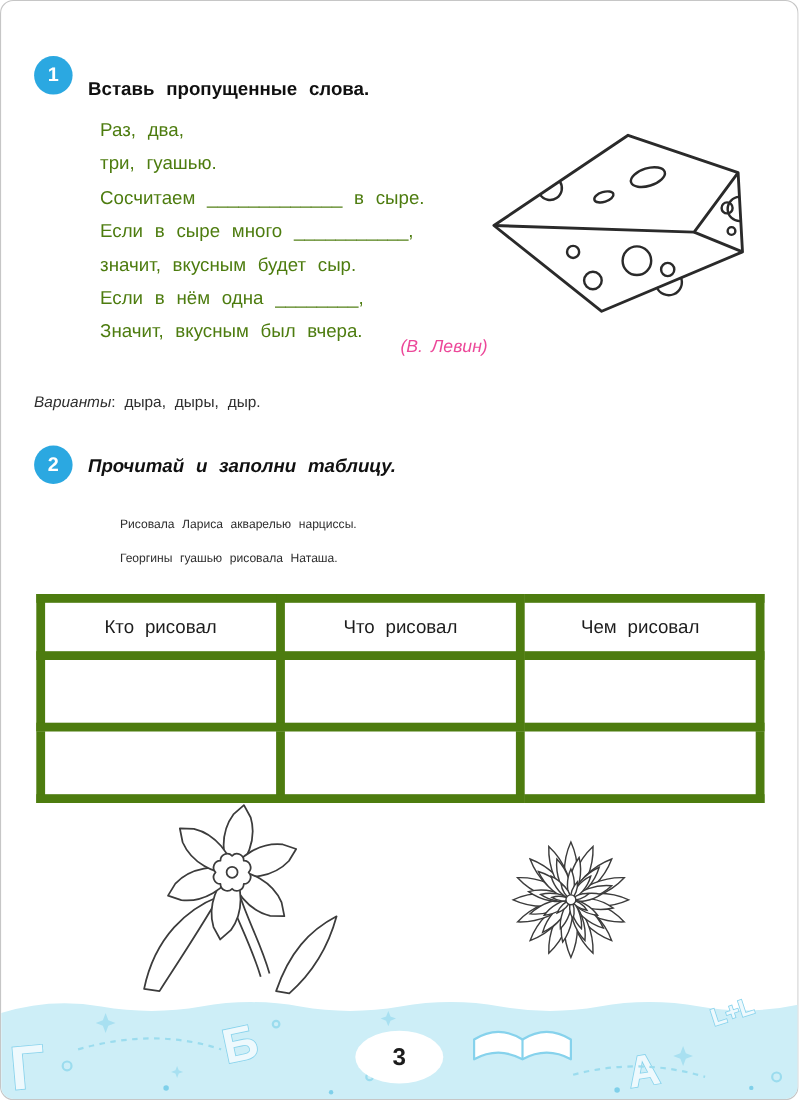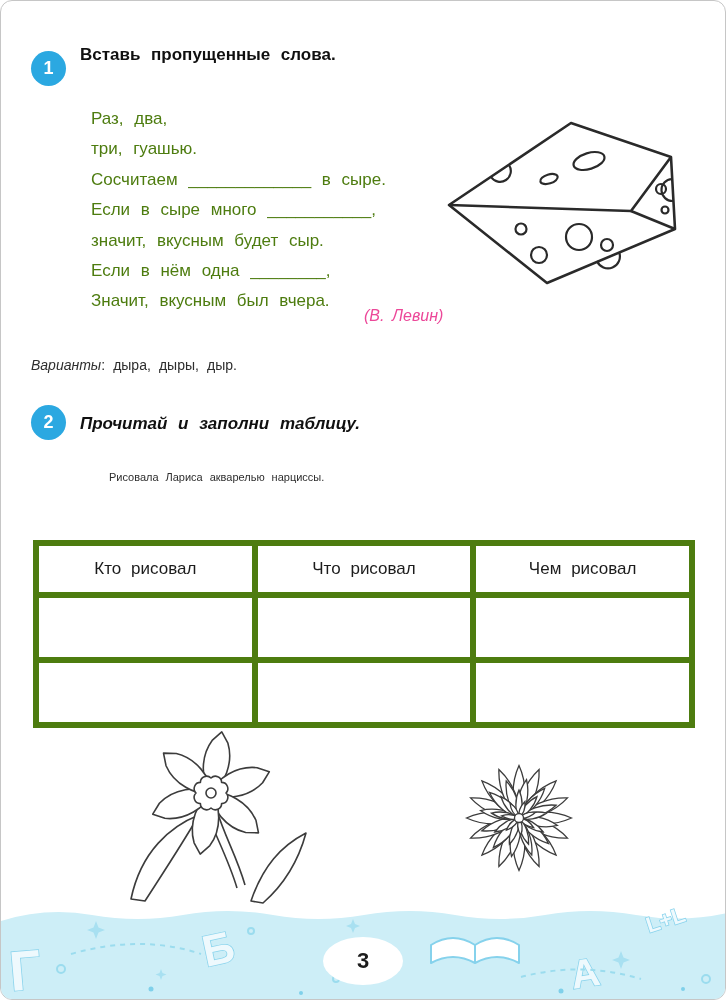--- a/index.html
+++ b/index.html
@@ -34,21 +34,21 @@
   }
   .variants .lbl { font-style:italic; }
   .sentences {
     position:absolute; left:108px; top:461px;
     font-size:11px; line-height:31px; color:#2e2e2e; word-spacing:0.35em;
   }
   .fill-table {
     position:absolute; left:32px; top:539px; width:662px;
     border-collapse:collapse; table-layout:fixed;
   }
-  .fill-table th, .fill-table td { border:6px solid #4d7c0f; }
+  .fill-table th, .fill-table td { border:8px solid #4d7c0f; }
   .fill-table th {
     height:52px; font-size:17px; font-weight:normal; color:#1c1c1c;
     text-align:center; vertical-align:middle; word-spacing:0.3em;
   }
   .fill-table td { height:65px; background:#ffffff; }
   .illu { position:absolute; }
   #cheese { left:438px; top:108px; }
   #narcissus { left:100px; top:730px; }
   #dahlia { left:430px; top:732px; }
   .band { position:absolute; left:0; bottom:0; }
@@ -59,21 +59,21 @@
     display:flex; align-items:center; justify-content:center;
     font-size:22px; font-weight:bold; color:#1c1c1c;
   }
 </style>
 </head>
 <body>
 
 <div class="page">
 
   <div class="badge" style="top:50px;">1</div>
-  <div class="task-title" style="top:44px;">Вставь пропущенные слова.</div>
+  <div class="task-title" style="top:70px;">Вставь пропущенные слова.</div>
 
   <div class="poem">
     <div>Раз, два,</div>
     <div>три, гуашью.</div>
     <div>Сосчитаем _____________ в сыре.</div>
     <div>Если в сыре много ___________,</div>
     <div>значит, вкусным будет сыр.</div>
     <div>Если в нём одна ________,</div>
     <div>Значит, вкусным был вчера.</div>
   </div>
@@ -105,20 +105,21 @@
 
   <div class="variants">
     <span class="lbl">Варианты</span><span>: дыра, дыры, дыр.</span>
   </div>
 
   <div class="badge" style="top:404px;">2</div>
   <div class="task-title" style="top:413px;font-style:italic;">Прочитай и заполни таблицу.</div>
 
   <div class="sentences">
     <div>Рисовала Лариса акварелью нарциссы.</div>
+    <div>Георгины гуашью рисовала Наташа.</div>
   </div>
 
   <table class="fill-table">
     <thead>
       <tr>
         <th>Кто рисовал</th>
         <th>Что рисовал</th>
         <th>Чем рисовал</th>
       </tr>
     </thead>

